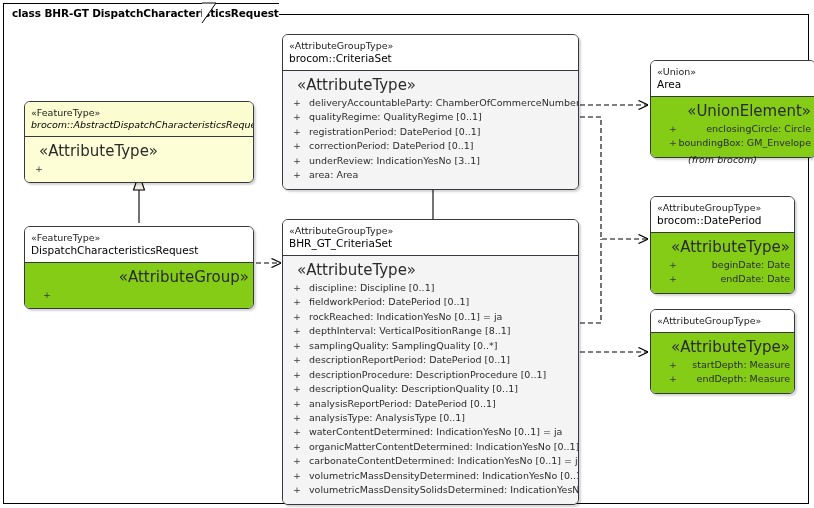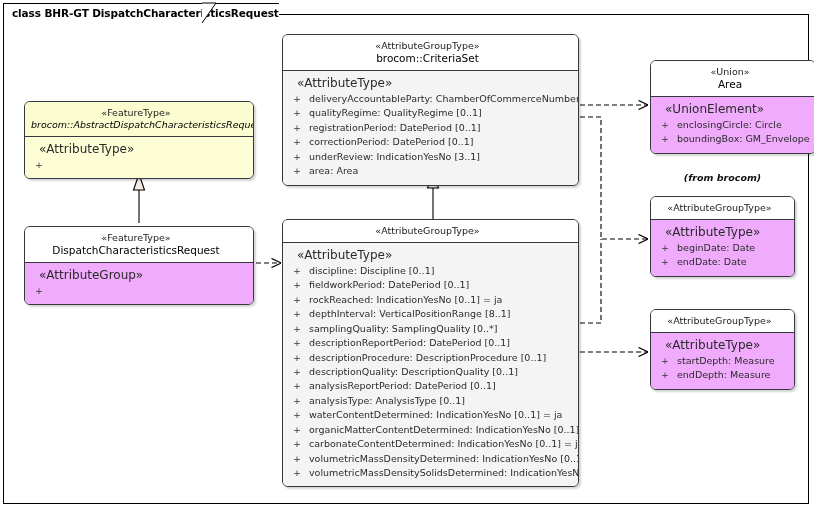--- a/index.html
+++ b/index.html
@@ -64,21 +64,21 @@
     position: absolute;
     box-sizing: border-box;
     border: 1px solid #35383d;
     border-radius: 6px;
     background: #ffffff;
     box-shadow: 2px 2px 2px rgba(0,0,0,0.17);
     overflow: hidden;
   }
   .uml .hdr {
     padding: 5px 12px 5px 6px;
-    text-align: center;
+    text-align: left;
     background: #ffffff;
     line-height: 1.25;
   }
   .uml .hdr .stereo {
     font-size: 9.5px;
     color: #1b1b1b;
     display: block;
     white-space: nowrap;
   }
   .uml .hdr .name {
@@ -91,21 +91,21 @@
   .uml .divider {
     height: 1px;
     background: #35383d;
     width: 100%;
   }
   .uml .body {
     background: #f4f4f4;
     padding: 5px 4px 6px 4px;
   }
   .uml .grp {
-    font-size: 12px;
+    font-size: 15px;
     color: #2a2a2a;
     padding: 0 0 2px 10px;
     white-space: nowrap;
   }
   .uml .attr {
     font-size: 9.5px;
     color: #2b2b2b;
     white-space: nowrap;
     line-height: 1.52;
     padding-left: 6px;
@@ -121,21 +121,21 @@
     flex: 1 1 auto;
   }
 
   
   .uml.yellow { background: #feffd8; }
   .uml.yellow .hdr { background: #fbfcd0; }
   .uml.yellow .body { background: #fdfdd6; }
   .uml.yellow .hdr .name { font-style: italic; }
 
   
-  .uml.plain .body { background: #f0abfc; }
+  .uml.plain .body { background: #84cc16; text-align: right; }
 
   .from-note {
     position: absolute;
     font-size: 9.5px;
     font-style: italic;
     color: #111;
     text-align: center;
     white-space: nowrap;
   }
 
@@ -254,20 +254,21 @@
       <div class="grp">«AttributeGroup»</div>
       <div class="attr">
         <span class="vis">+</span>
       </div>
     </div>
   </div>
 
   <div class="uml" style="left:282px; top:219px; width:297px;">
     <div class="hdr">
       <span class="stereo">«AttributeGroupType»</span>
+      <span class="name">BHR_GT_CriteriaSet</span>
     </div>
     <div class="divider"></div>
     <div class="body">
       <div class="grp">«AttributeType»</div>
       <div class="attr">
         <span class="vis">+</span>
         <span class="sig">discipline: Discipline [0..1]</span>
       </div>
       <div class="attr">
         <span class="vis">+</span>
@@ -339,25 +340,26 @@
       <div class="attr">
         <span class="vis">+</span>
         <span class="sig">enclosingCircle: Circle</span>
       </div>
       <div class="attr">
         <span class="vis">+</span>
         <span class="sig">boundingBox: GM_Envelope</span>
       </div>
     </div>
   </div>
-  <div class="from-note" style="left:650px; top:172px; width:145px;font-weight:bold;">(from brocom)</div>
+  <div class="from-note" style="left:650px; top:154px; width:145px;">(from brocom)</div>
 
   <div class="uml plain" style="left:650px; top:196px; width:145px;">
     <div class="hdr">
       <span class="stereo">«AttributeGroupType»</span>
+      <span class="name">brocom::DatePeriod</span>
     </div>
     <div class="divider"></div>
     <div class="body">
       <div class="grp">«AttributeType»</div>
       <div class="attr">
         <span class="vis">+</span>
         <span class="sig">beginDate: Date</span>
       </div>
       <div class="attr">
         <span class="vis">+</span>

